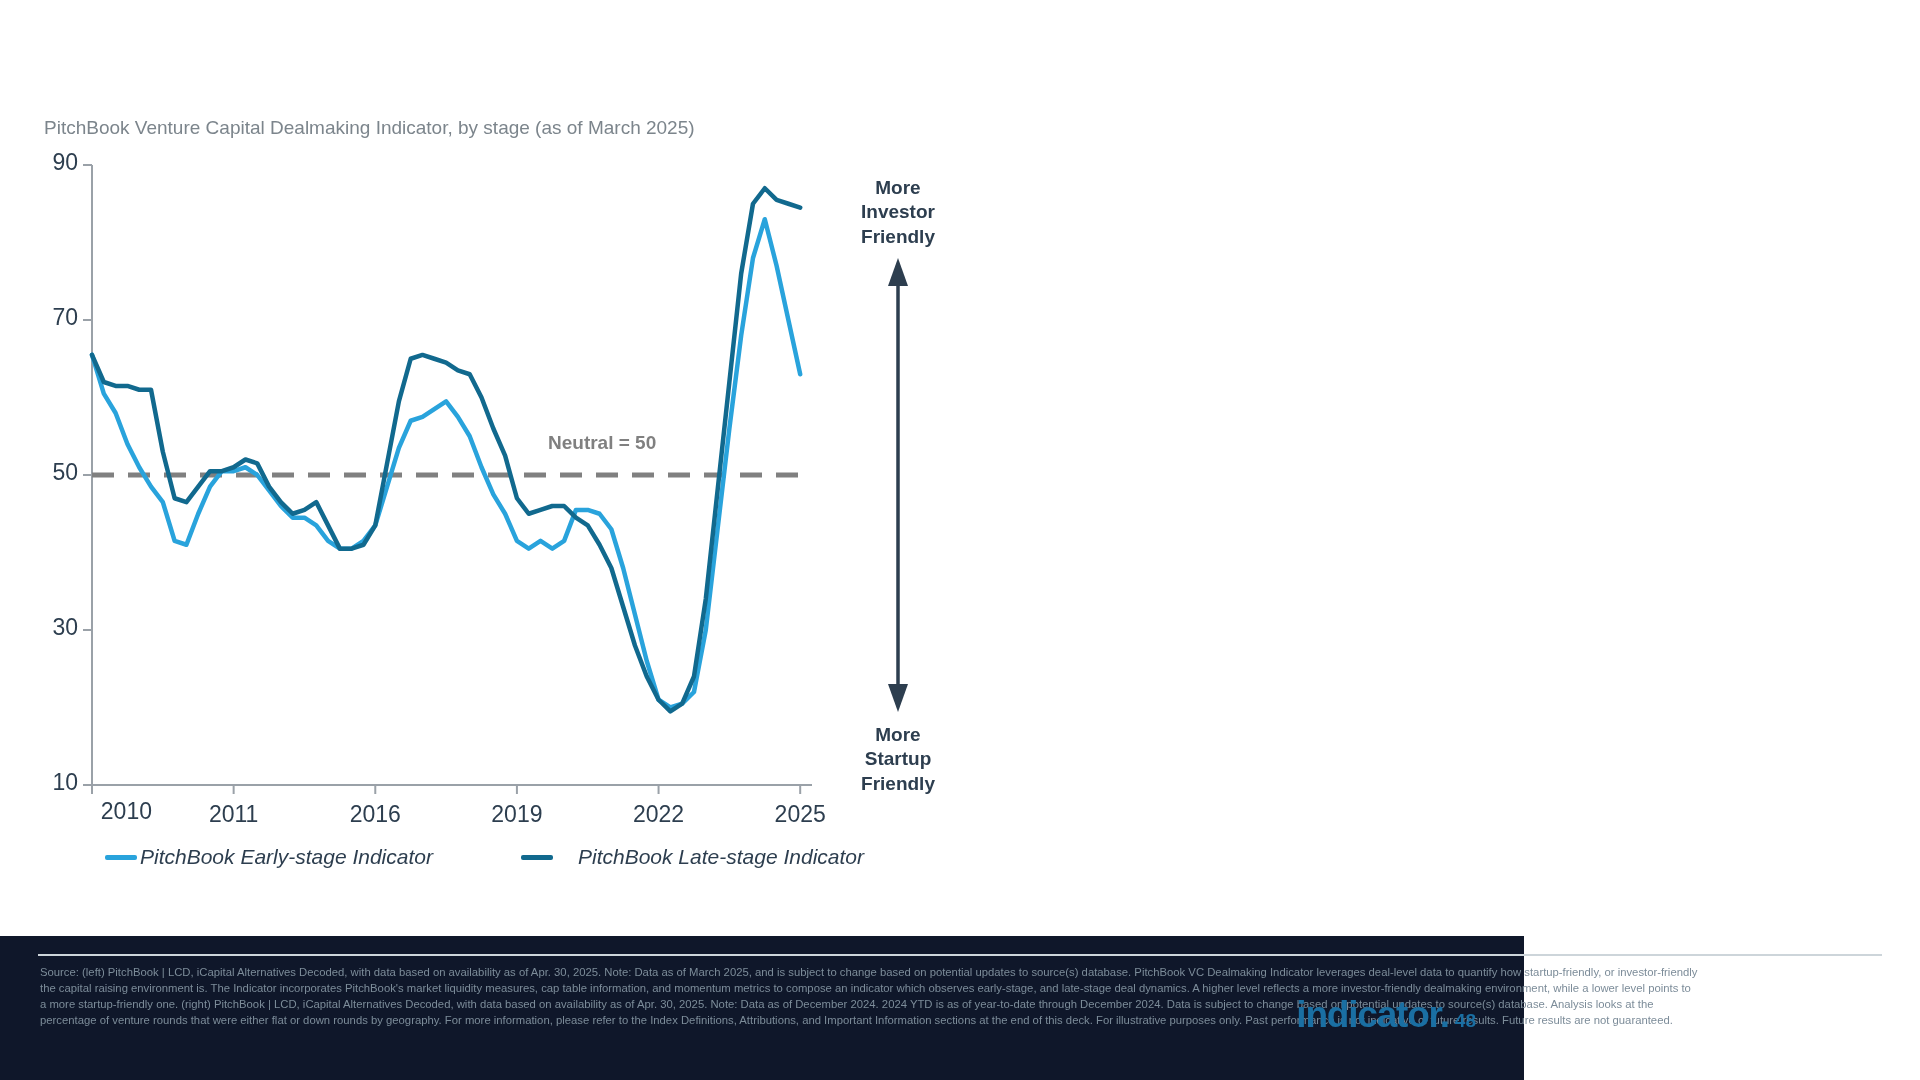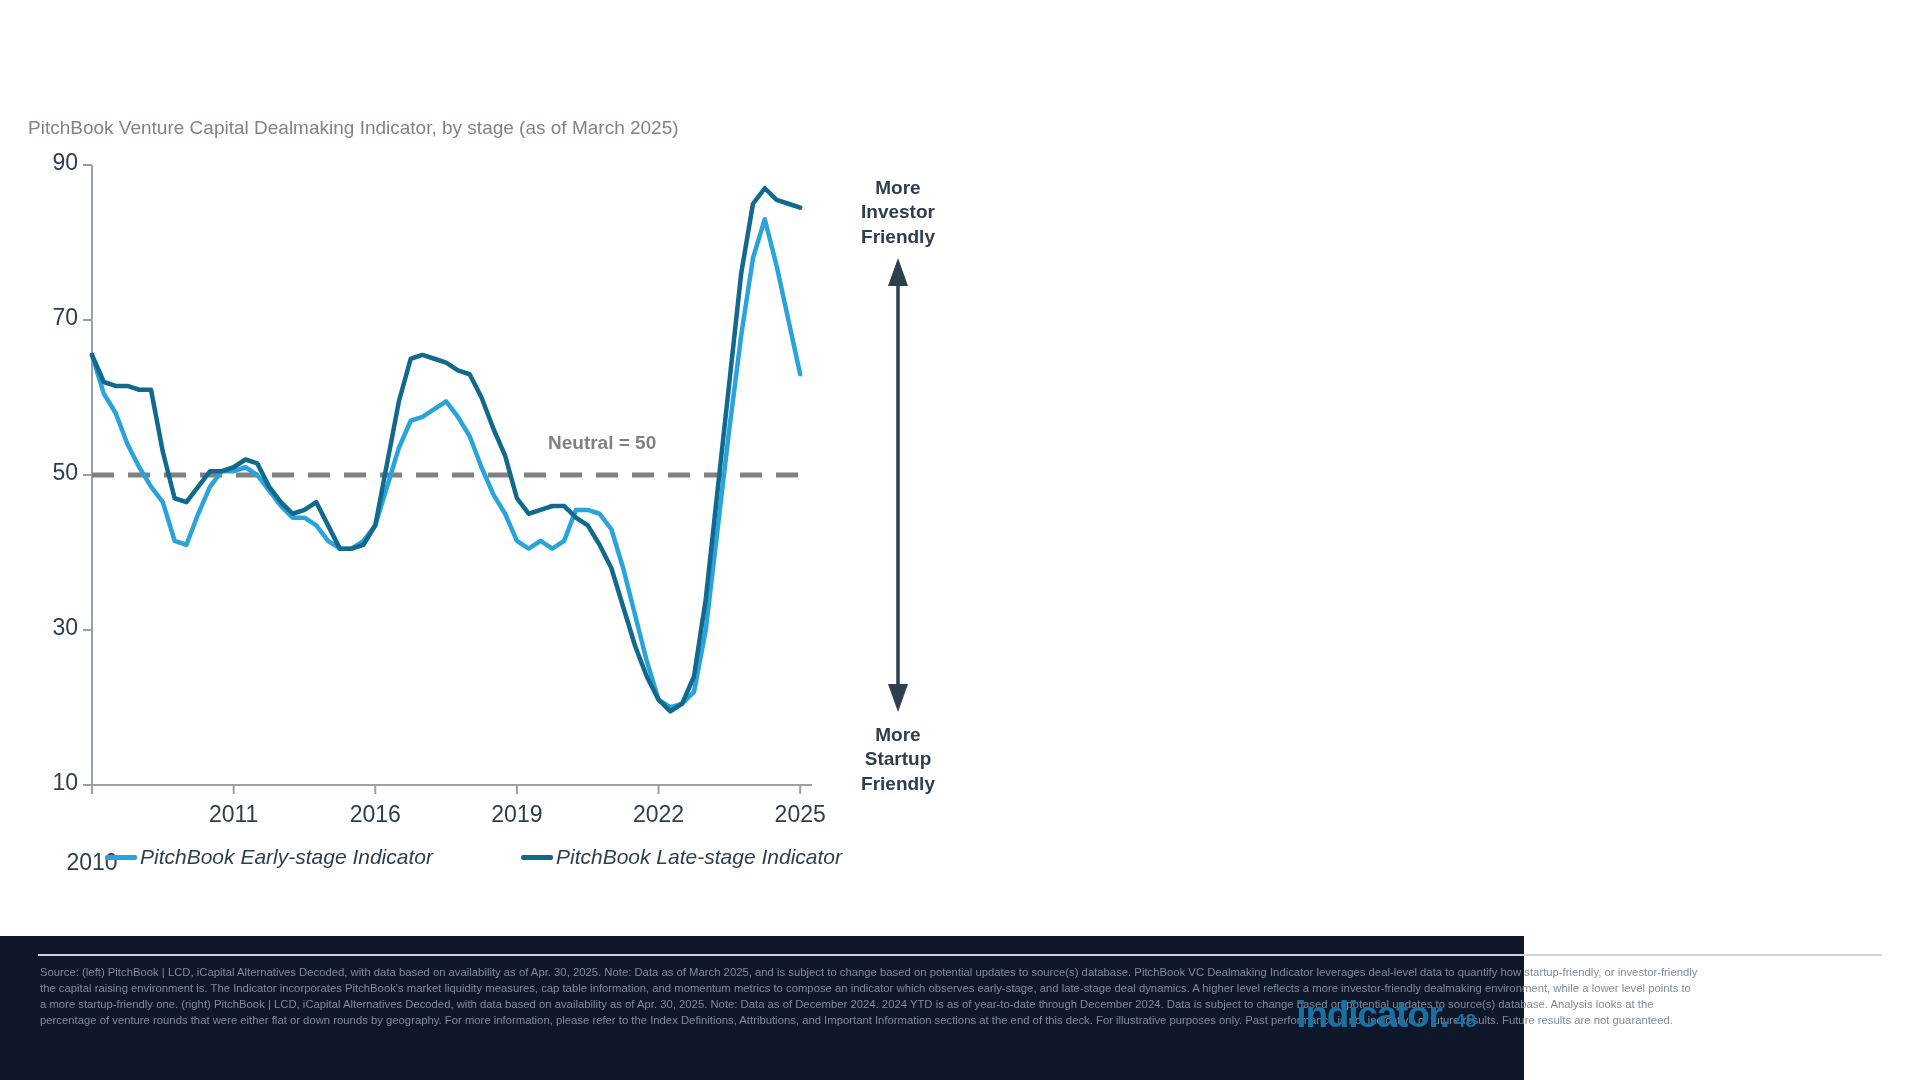--- a/index.html
+++ b/index.html
@@ -25,21 +25,21 @@
     white-space: nowrap;
   }
   .panel-subtitle {
     position: absolute;
     font-size: 19px;
     font-weight: 400;
     color: #7c858c;
     white-space: nowrap;
   }
   #panel-left  .panel-title    { left: 40px; top: 74px; }
-  #panel-left  .panel-subtitle { left: 28px; top: 117px; }
+  #panel-left  .panel-subtitle { left: 44px; top: 117px; }
   #panel-right .panel-title    { left: 20px; top: 74px; }
   #panel-right .panel-subtitle { left: 20px; top: 117px; }
 
   
   .plot { position: absolute; }
   #plot-left  { left: 92px;  top: 165px; width: 720px; height: 620px; }
   .plot svg { display: block; width: 100%; height: 100%; overflow: visible; }
 
   
   .ytick, .xtick {
@@ -90,21 +90,21 @@
   .legend-item { display: flex; align-items: center; }
   .legend-swatch {
     display: inline-block;
     width: 32px; height: 5px;
     border-radius: 2px;
     margin-right: 3px;
   }
   .legend-label { font-size: 21px; color: #2d3e4f; font-style: italic; }
 
   #legend-left  { left: 105px;  top: 845px; }
-  #legend-left .legend-item + .legend-item { margin-left: 88px; }
+  #legend-left .legend-item + .legend-item { margin-left: 88px; gap: 22px; }
 
   
   #footer {
     position: absolute;
     left: 0; top: 936px;
     width: 1524px; height: 190px;
     background: #0f172a;
   }
   #footer-rule {
     position: absolute; left: 38px; top: 18px;
@@ -169,21 +169,21 @@
     </div>
 
     <div id="left-yticks">
         <div class="ytick" style="left: -8px; width: 86px; top: 769px;">10</div>
         <div class="ytick" style="left: -8px; width: 86px; top: 614px;">30</div>
         <div class="ytick" style="left: -8px; width: 86px; top: 459px;">50</div>
         <div class="ytick" style="left: -8px; width: 86px; top: 304px;">70</div>
         <div class="ytick" style="left: -8px; width: 86px; top: 149px;">90</div>
       </div>
     <div id="left-xticks">
-        <div class="xtick" style="left: 32px; width: 120px; top: 849px;">2010</div>
+        <div class="xtick" style="left: 32px; width: 120px; top: 798px; text-align: right;">2010</div>
         <div class="xtick" style="left: 173.639px; width: 120px; top: 801px;">2011</div>
         <div class="xtick" style="left: 315.279px; width: 120px; top: 801px;">2016</div>
         <div class="xtick" style="left: 456.918px; width: 120px; top: 801px;">2019</div>
         <div class="xtick" style="left: 598.557px; width: 120px; top: 801px;">2022</div>
         <div class="xtick" style="left: 740.197px; width: 120px; top: 801px;">2025</div>
       </div>
 
     <div id="neutral-label">Neutral = 50</div>
 
     <div id="annotation">

